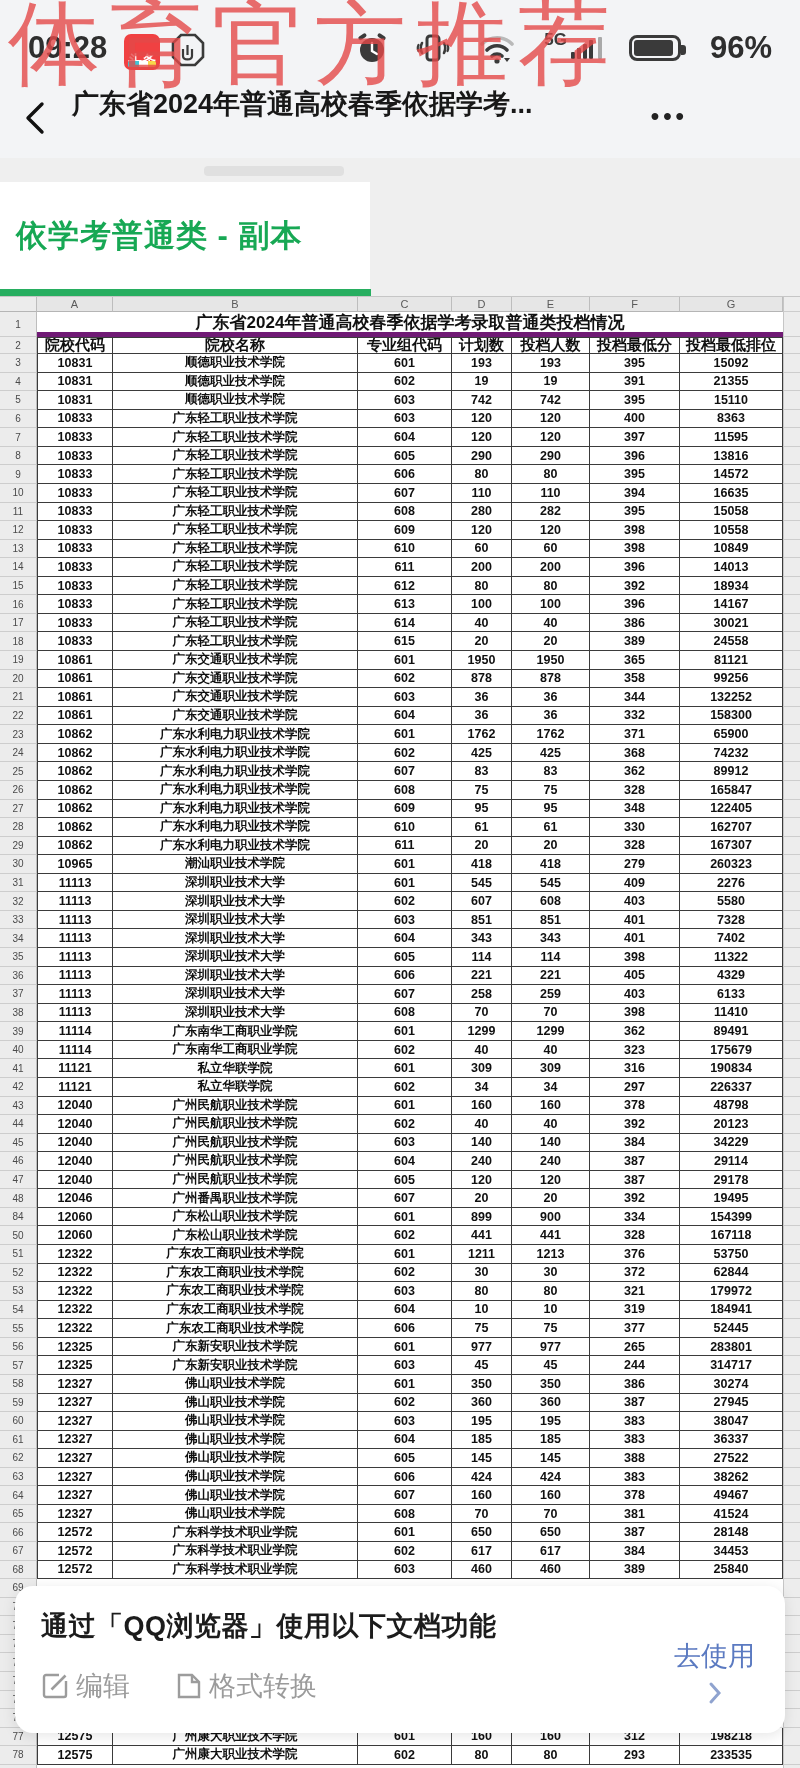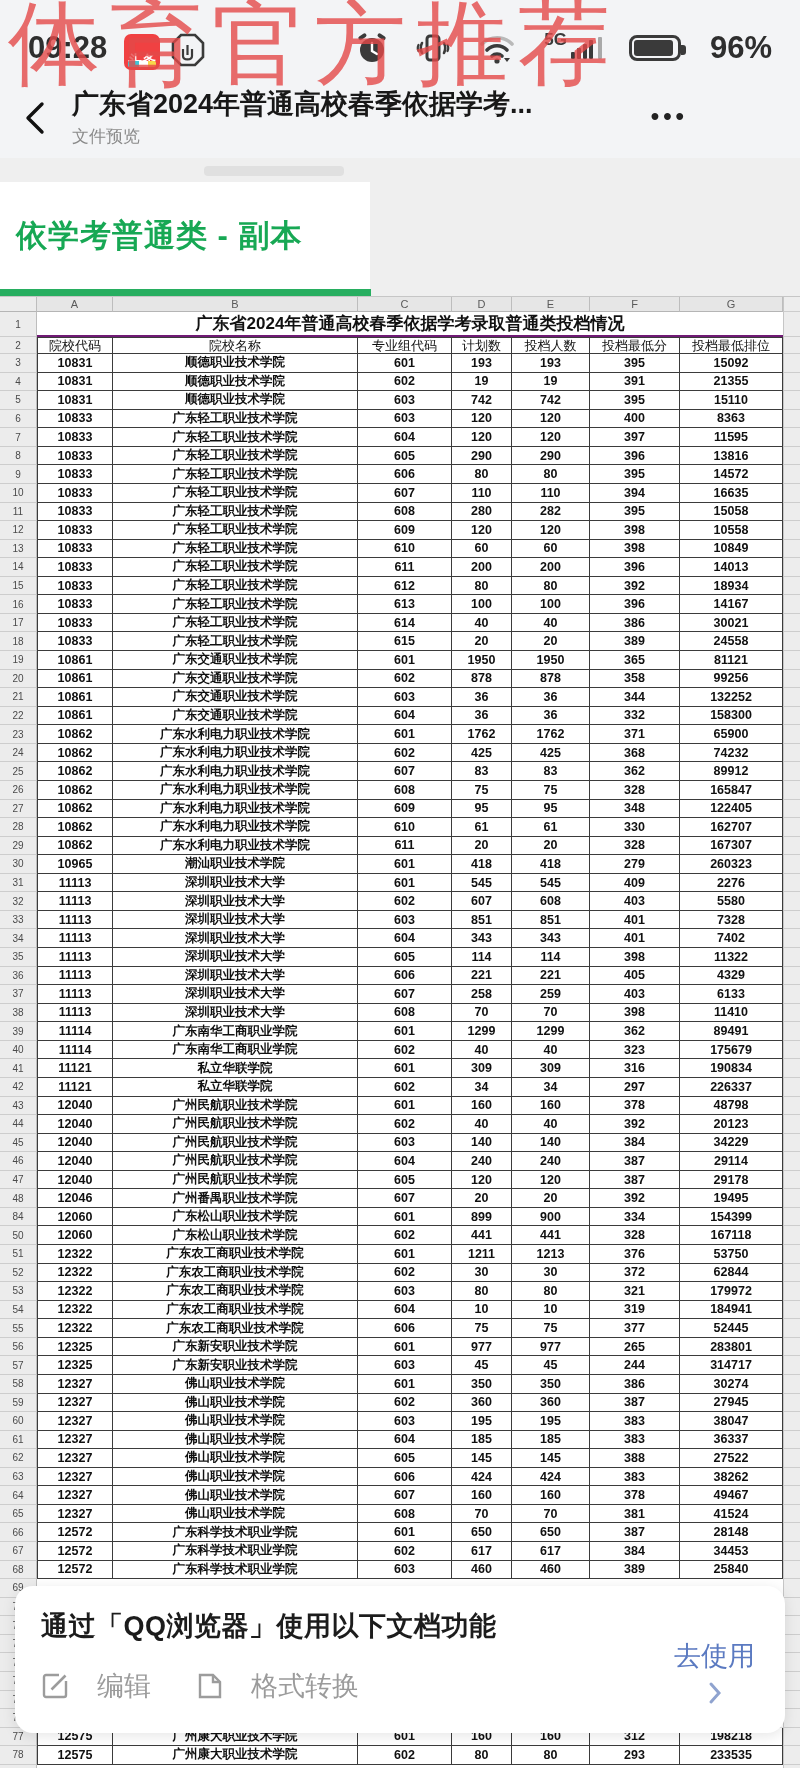--- a/index.html
+++ b/index.html
@@ -49,23 +49,23 @@
   
   .sheet{position:absolute;left:0;top:296px;width:800px;bottom:0;background:#fff;overflow:hidden;}
   .row{display:flex;width:800px;}
   .cell{box-sizing:border-box;overflow:hidden;white-space:nowrap;display:flex;align-items:center;justify-content:center;}
   .gut{width:37px;background:#ececec;border-right:1px solid #bdbdbd;border-bottom:1px solid #cdcdcd;font-size:10px;color:#4a4a4a;flex:none;}
   .hc{width:17px;background:#ededed;border-bottom:1px solid #cdcdcd;border-left:1px solid #c6c6c6;flex:none;}
   .letters{height:15px;background:#e6e6e6;border-top:1px solid #c6c6c6;}
   .letters .lt{border-right:1px solid #bdbdbd;border-bottom:1px solid #b5b5b5;font-size:11px;color:#5a5a5a;background:#e6e6e6;}
   .letters .gut{border-bottom:1px solid #b5b5b5;}
   .trow{height:25px;}
-  .title-cell{width:746px;font-size:17px;font-weight:700;color:#111;background:#fff;border-bottom:2px solid #701a75;}
+  .title-cell{width:746px;font-size:17px;font-weight:700;color:#111;background:#fff;border-bottom:5px solid #701a75;}
   .hrow{height:17px;}
-  .hrow .dc{font-size:13px;font-weight:400;}
+  .hrow .dc{font-size:15px;font-weight:700;}
   .drow{height:18.57px;}
   .dc{border-right:1px solid #3b3b3b;border-bottom:1px solid #3b3b3b;font-size:12.5px;font-weight:600;color:#101010;background:#fff;}
   .dc.first{border-left:1px solid #3b3b3b;}
   .hrow .dc{border-top:1px solid #3b3b3b;}
   .w0{width:76px;flex:none;}
   .w1{width:245px;flex:none;}
   .w2{width:94px;flex:none;}
   .w3{width:60px;flex:none;}
   .w4{width:78px;flex:none;}
   .w5{width:90px;flex:none;}
@@ -74,21 +74,21 @@
   
   .banner{
     position:absolute;left:15px;top:1586px;width:770px;height:147px;z-index:40;
     background:#fff;border-radius:18px;box-shadow:0 3px 14px rgba(0,0,0,.10);
     box-sizing:border-box;padding:22px 26px 0 26px;
   }
   .banner-title{font-size:27px;font-weight:700;color:#1c1c1c;letter-spacing:.5px;}
   .banner-go{position:absolute;right:30px;top:52px;display:flex;align-items:center;gap:6px;cursor:pointer;flex-direction:column;}
   .banner-go span{font-size:27px;color:#5b7ac1;font-weight:500;}
   .banner-actions{display:flex;align-items:center;gap:46px;margin-top:24px;}
-  .b-act{display:flex;align-items:center;gap:28px;color:#9b9b9b;font-size:27px;cursor:pointer;}
+  .b-act{display:flex;align-items:center;gap:7px;color:#9b9b9b;font-size:27px;cursor:pointer;}
   .b-act svg{display:block;}
 </style>
 </head>
 <body>
 
 <div class="statusbar">
   <div class="sb-time">09:28</div>
   <div class="sb-left-icons">
     <div class="toutiao">
       <span>头条</span>
@@ -145,21 +145,20 @@
 <div class="watermark">体育官方推荐</div>
 
 <div class="navbar">
   <div class="nav-back">
     <svg width="26" height="44" viewBox="0 0 26 44" fill="none" stroke="#111" stroke-width="3.4" stroke-linecap="round" stroke-linejoin="round">
       <polyline points="20,8 6,22 20,36"></polyline>
     </svg>
   </div>
   <div class="nav-titlebox">
     <div class="nav-title">广东省2024年普通高校春季依据学考...</div>
-    <div class="nav-sub">文件预览</div>
   </div>
   <div class="nav-menu">•••</div>
 </div>
 
 <div class="tabbar">
   <div class="tab-ghost"></div>
   <div class="tab-active">
     <span class="tab-label">依学考普通类 - 副本</span>
   </div>
   <div class="tab-underline"></div>

